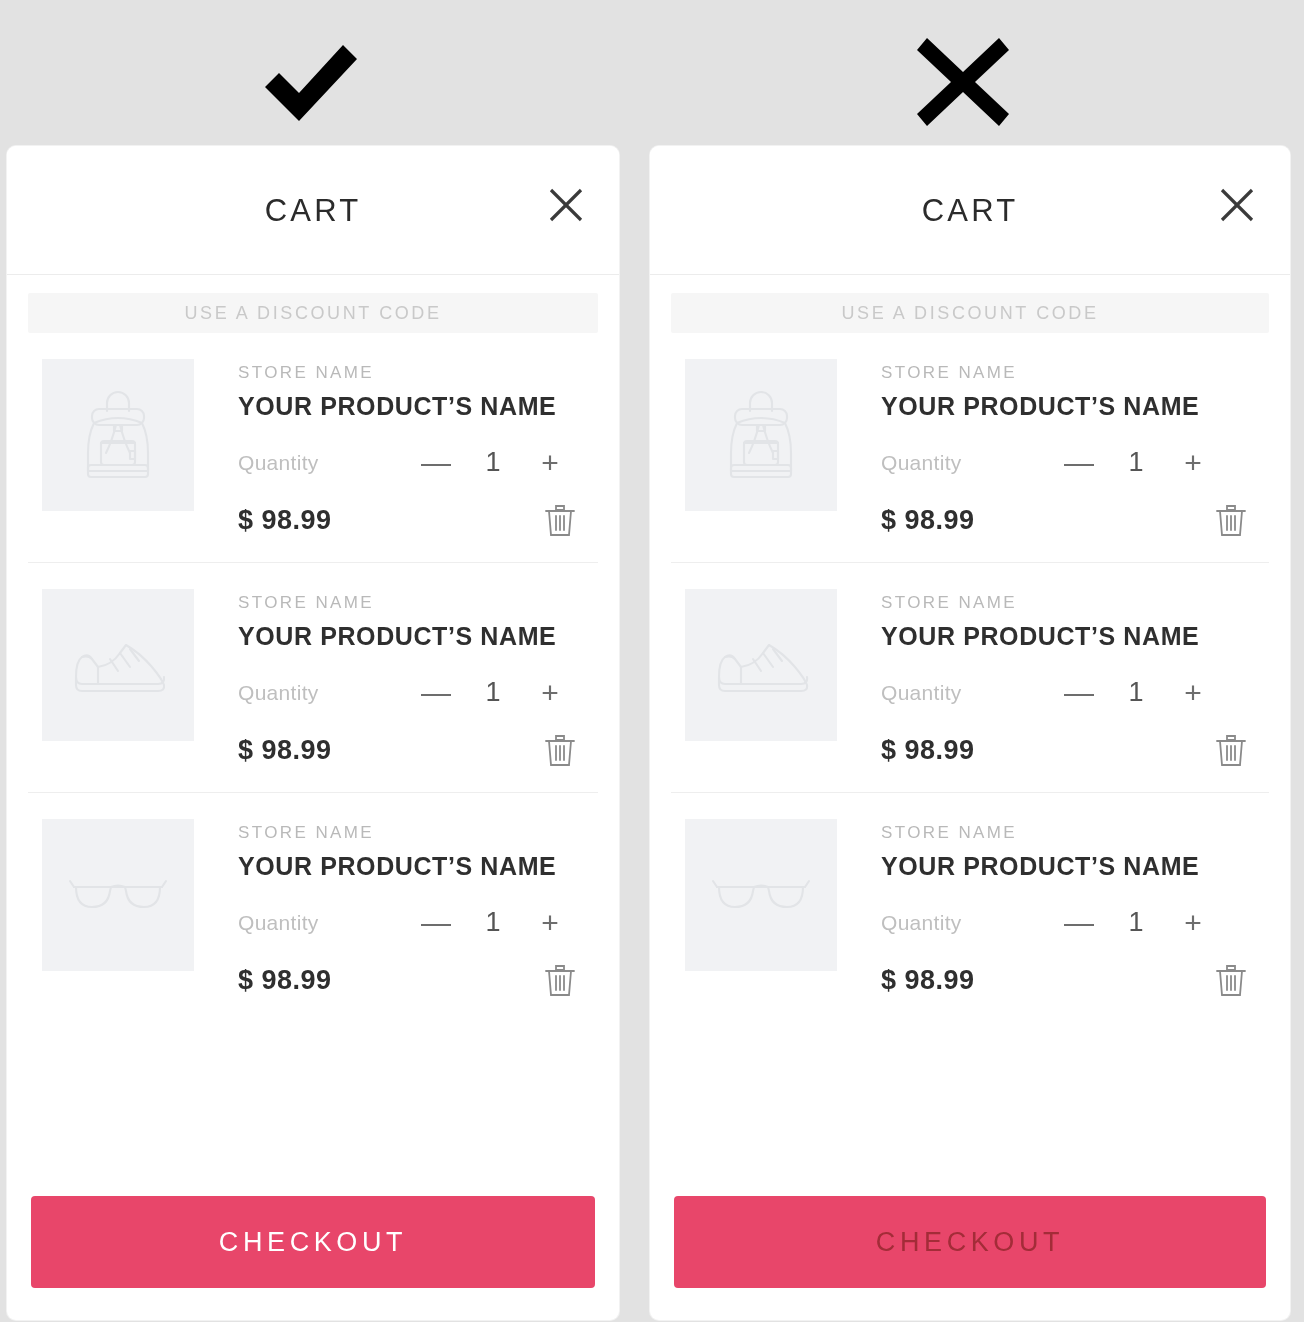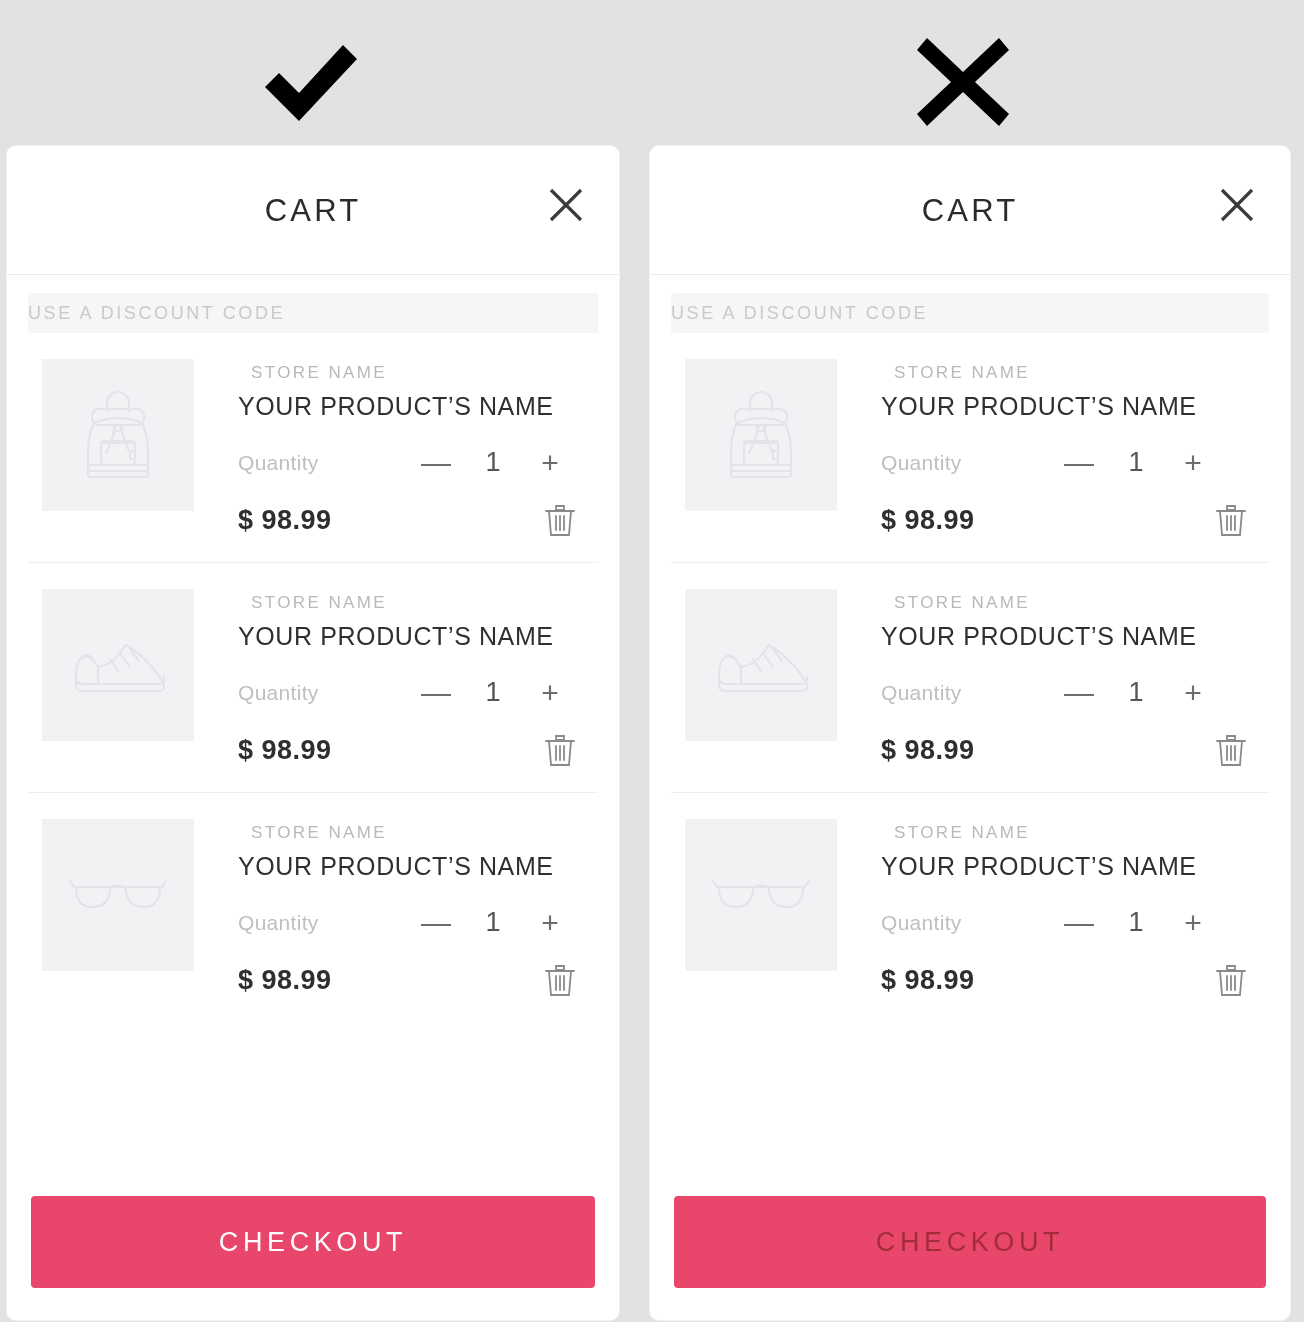--- a/index.html
+++ b/index.html
@@ -85,21 +85,21 @@
   
   .discount-wrap {
     padding: 18px 21px 0 21px;
   }
   .discount-bar {
     height: 40px;
     background: #f6f6f6;
     border-radius: 2px;
     display: flex;
     align-items: center;
-    justify-content: flex-start;
+    justify-content: center;
     cursor: pointer;
   }
   .discount-bar span {
     font-size: 18px;
     letter-spacing: 2.6px;
     color: #c9c9c9;
   }
 
   
   .product-list {
@@ -130,27 +130,26 @@
   .product-info {
     flex: 1;
     margin-left: 44px;
     padding-top: 4px;
   }
   .store-name {
     font-size: 17px;
     letter-spacing: 2.4px;
     color: #b9b9b9;
     margin-bottom: 9px;
-    margin-left: 13px;
   }
   .product-name {
     font-size: 25px;
     letter-spacing: 0.6px;
     color: #2f2f2f;
-    font-weight: 400;
+    font-weight: 700;
     margin-bottom: 26px;
     white-space: nowrap;
   }
   .qty-row {
     display: flex;
     align-items: center;
     margin-bottom: 24px;
   }
   .qty-label {
     font-size: 21px;

